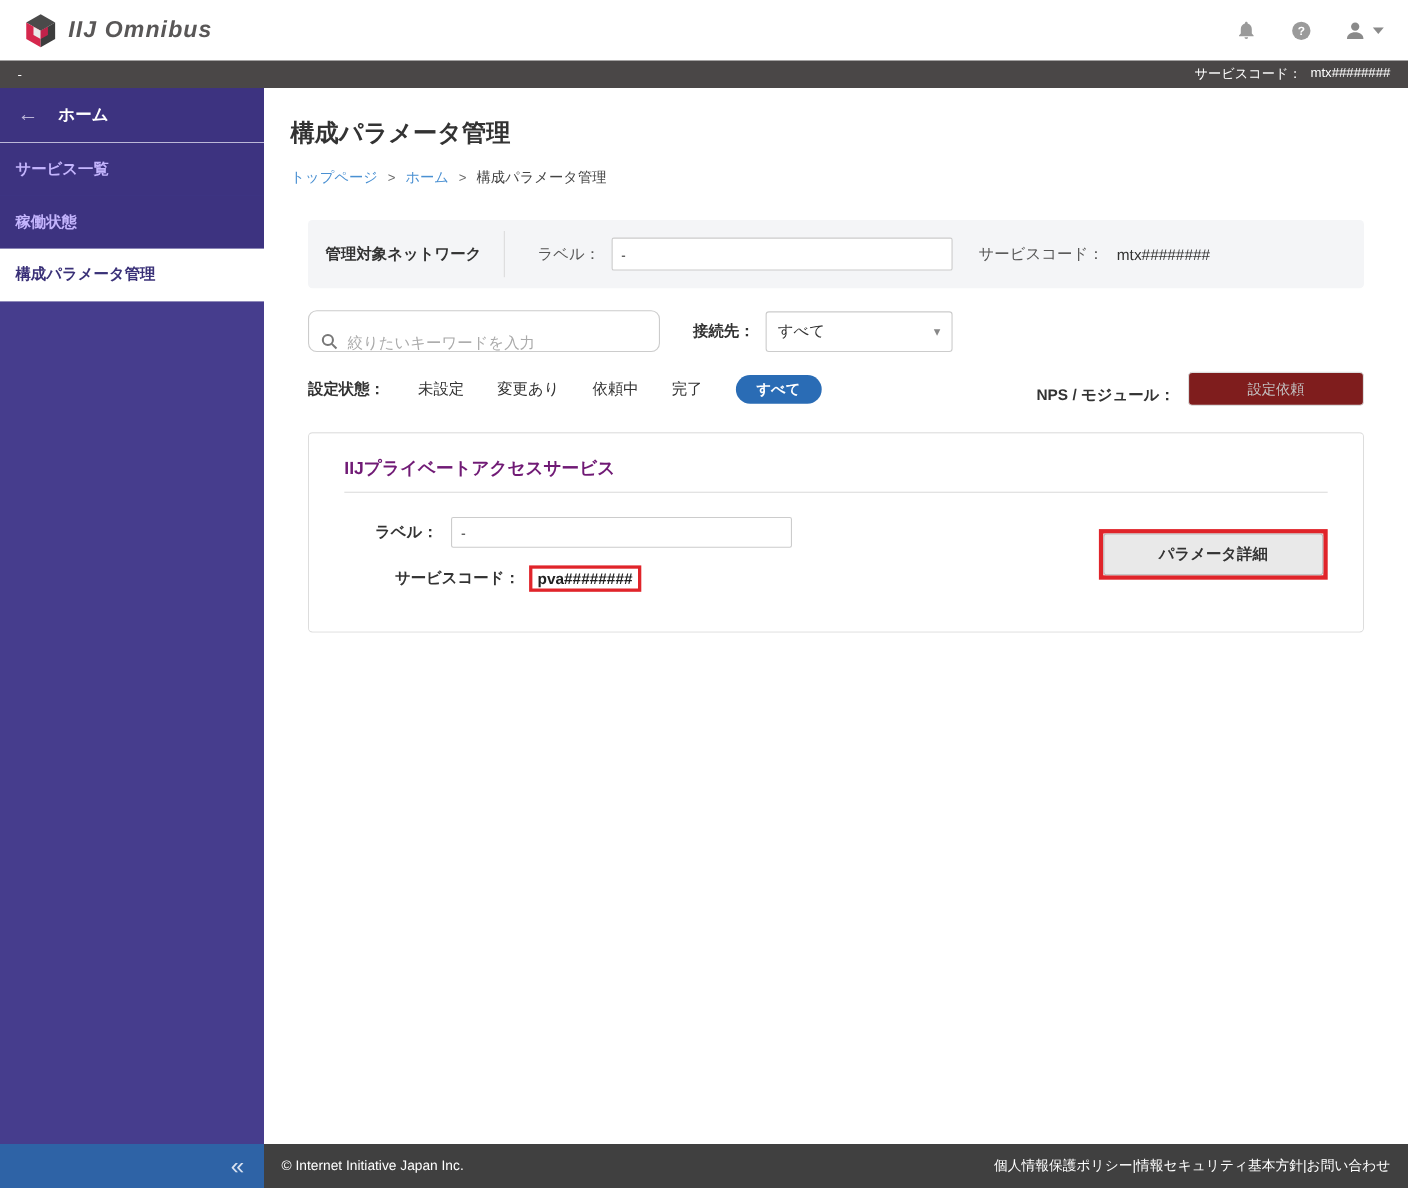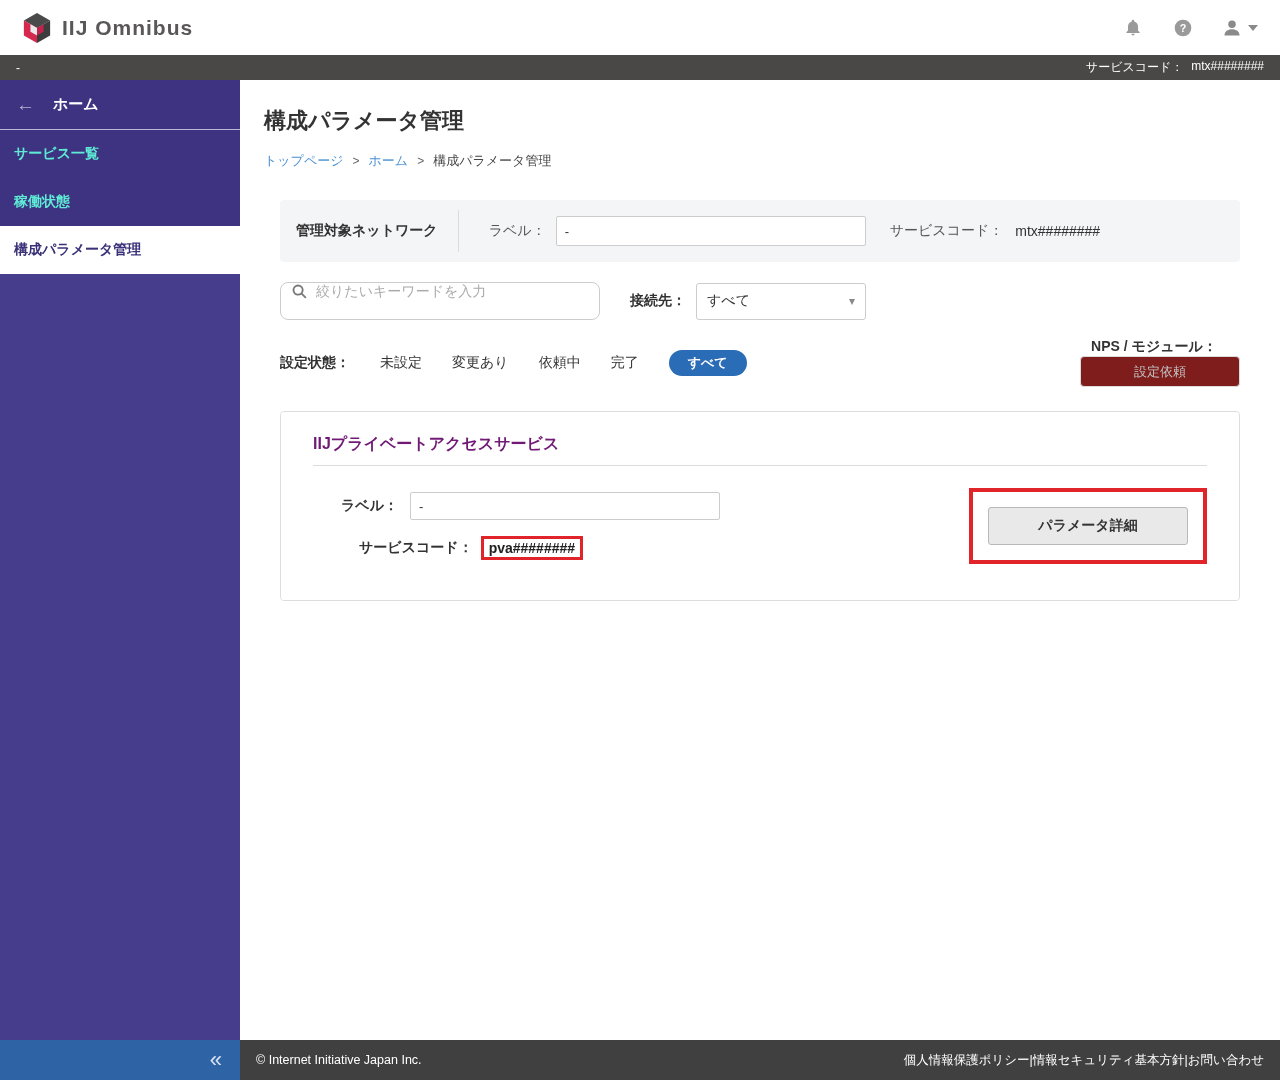--- a/index.html
+++ b/index.html
@@ -6,85 +6,85 @@
   html,body { width:1280px; height:1080px; }
   body {
     font-family:"Liberation Sans","DejaVu Sans",sans-serif;
     color:#333; background:#fff; overflow:hidden;
   }
   .app { width:1280px; height:1080px; display:flex; flex-direction:column; }
 
   
   .topbar { height:55px; background:#fff; display:flex; align-items:center; padding:0 22px; flex:0 0 auto; }
   .brand { display:flex; align-items:center; gap:10px; }
-  .brand-name { font-size:21px; font-weight:bold; color:#595757; letter-spacing:1px; }
+  .brand-name { font-size:21px; font-weight:bold; font-style:italic; color:#595757; letter-spacing:1px; }
   .topbar-right { margin-left:auto; display:flex; align-items:center; gap:28px; }
   .top-icon { width:22px; height:22px; display:flex; align-items:center; justify-content:center; cursor:pointer; }
   .user-wrap { display:flex; align-items:center; gap:6px; cursor:pointer; }
   .caret-down { width:0; height:0; border-left:5px solid transparent; border-right:5px solid transparent; border-top:6px solid #8a8a8a; }
 
   
   .subbar { height:25px; background:#4a4747; color:#fff; display:flex; align-items:center; justify-content:space-between; padding:0 16px; font-size:12px; flex:0 0 auto; }
   .subbar-code { display:flex; gap:8px; }
 
   
   .body-row { flex:1 1 auto; display:flex; overflow:hidden; }
 
   .sidebar { width:240px; flex:0 0 240px; background:#463d8d; display:flex; flex-direction:column; }
   .side-home { height:50px; background:#3d3380; display:flex; align-items:center; padding:0 16px; color:#fff; border-bottom:1px solid rgba(220,218,238,.8); cursor:pointer; }
   .back-arrow { color:#b9b3d6; font-size:19px; margin-right:18px; }
   .side-home-label { font-weight:bold; font-size:15px; }
-  .side-item { height:48px; background:#3d3380; display:flex; align-items:center; padding:0 14px; color:#5eead4; font-weight:bold; font-size:14px; cursor:pointer; }
+  .side-item { height:48px; background:#3d3380; display:flex; align-items:center; padding:0 14px; color:#c4b5fd; font-weight:bold; font-size:14px; cursor:pointer; }
   .side-item.active { background:#fff; color:#3a3178; }
 
   .main { flex:1 1 auto; background:#fff; padding:14px 40px 0 24px; overflow:hidden; }
   .page-title { font-size:22px; font-weight:bold; color:#333; margin:12px 0 16px; }
   .breadcrumb { font-size:13px; color:#444; margin-bottom:30px; display:flex; align-items:center; gap:9px; }
   .crumb-link { color:#4a90d2; cursor:pointer; }
   .crumb-sep { color:#666; font-size:12px; }
 
   
   .network-panel { margin-left:16px; width:960px; height:62px; background:#f4f5f7; border-radius:4px; display:flex; align-items:center; padding:0 16px; }
   .np-title { font-weight:bold; font-size:14px; padding-right:20px; border-right:1px solid #dcdcdc; height:42px; display:flex; align-items:center; }
   .np-caption { margin-left:30px; font-size:14px; color:#555; }
   .np-input { width:310px; height:30px; border:1px solid #ccc; border-radius:2px; background:#fff; padding:0 8px; font-size:13px; color:#333; margin-left:10px; font-family:inherit; }
   .np-code-caption { margin-left:24px; font-size:14px; color:#555; }
   .np-code-value { margin-left:12px; font-size:14px; color:#333; }
 
   
   .search-row { margin:20px 0 0 16px; display:flex; align-items:center; }
-  .search-box { width:320px; height:38px; border:1px solid #ccc; border-radius:8px; display:flex; align-items:flex-start; padding:0 10px; background:#fff; }
+  .search-box { width:320px; height:38px; border:1px solid #ccc; border-radius:8px; display:flex; align-items:flex-end; padding:0 10px; background:#fff; }
   .search-input { border:none; outline:none; flex:1; font-size:14px; color:#333; margin-left:8px; font-family:inherit; background:transparent; }
   .search-input::placeholder { color:#aaa; }
   .dest-caption { margin-left:30px; font-weight:bold; font-size:14px; }
   .dest-select { width:170px; height:37px; border:1px solid #ccc; border-radius:3px; display:flex; align-items:center; justify-content:space-between; padding:0 10px; margin-left:10px; font-size:14px; cursor:pointer; background:#fff; }
   .dest-caret { color:#888; font-size:12px; }
 
   
   .filter-row { margin:18px 0 0 16px; display:flex; align-items:center; width:960px; }
   .filter-caption { font-weight:bold; font-size:14px; margin-right:30px; }
   .filter-opt { margin-right:30px; font-size:14px; color:#333; cursor:pointer; }
   .filter-pill { background:#2a6cb5; color:#fff; font-weight:bold; font-size:13px; padding:4px 19px; border-radius:13px; cursor:pointer; }
-  .nps-group { margin-left:auto; display:flex; align-items:center;flex-direction:column; }
+  .nps-group { margin-left:auto; display:flex; align-items:flex-end; }
   .nps-caption { font-weight:bold; font-size:14px; margin-right:12px; }
   .nps-btn { width:160px; height:31px; border:1px solid #ddd; border-radius:4px; background:#7f1d1d; color:#c3c3c3; font-size:13px; cursor:default; font-family:inherit; }
 
   
   .card { margin:24px 0 0 16px; width:960px; border:1px solid #ddd; border-radius:4px; overflow:hidden; }
   .card-header { background:#f1f1f1; padding:13px 16px; font-weight:bold; font-size:14px; color:#333; border-bottom:1px solid #ddd; }
   .card-body { background:#fff; padding:22px 32px 36px; }
   .service-title { font-weight:bold; font-size:16px; color:#701a75; padding-bottom:10px; border-bottom:1px solid #ddd; margin-bottom:22px; }
   .card-form { display:flex; align-items:center; }
   .form-left { }
   .form-row1 { display:flex; align-items:center; }
   .frm-lbl { font-weight:bold; font-size:14px; margin-left:28px; }
   .card-input { width:310px; height:28px; border:1px solid #ccc; border-radius:2px; padding:0 8px; font-size:13px; color:#333; margin-left:12px; font-family:inherit; }
   .form-row2 { display:flex; align-items:center; margin-top:16px; margin-left:46px; }
   .code-value-box { margin-left:8px; border:3px solid #e0242a; padding:1px 5px; font-size:14px; font-weight:bold; color:#222; }
-  .detail-btn-annot { margin-left:auto; border:4px solid #e0242a; padding:15px; }
+  .detail-btn-annot { margin-left:auto; border:4px solid #e0242a; padding:0; }
   .detail-btn { width:200px; height:38px; background:#e9e9e9; border:1px solid #b9b9b9; border-radius:3px; font-weight:bold; font-size:14px; color:#333; cursor:pointer; font-family:inherit; }
 
   
   .bottom-row { height:40px; flex:0 0 auto; display:flex; }
   .sidebar-bottom { width:240px; flex:0 0 240px; background:#2e63a6; color:#d9e2f0; display:flex; align-items:center; justify-content:flex-end; padding:0 18px; font-size:22px; cursor:pointer; }
   .footer { flex:1 1 auto; background:#404040; color:#fff; display:flex; align-items:center; justify-content:space-between; padding:0 16px; font-size:12.5px; }
   .footer-links { display:flex; align-items:center; }
   .footer-link { color:#fff; cursor:pointer; }
   .footer-sep { color:#fff; }
 

